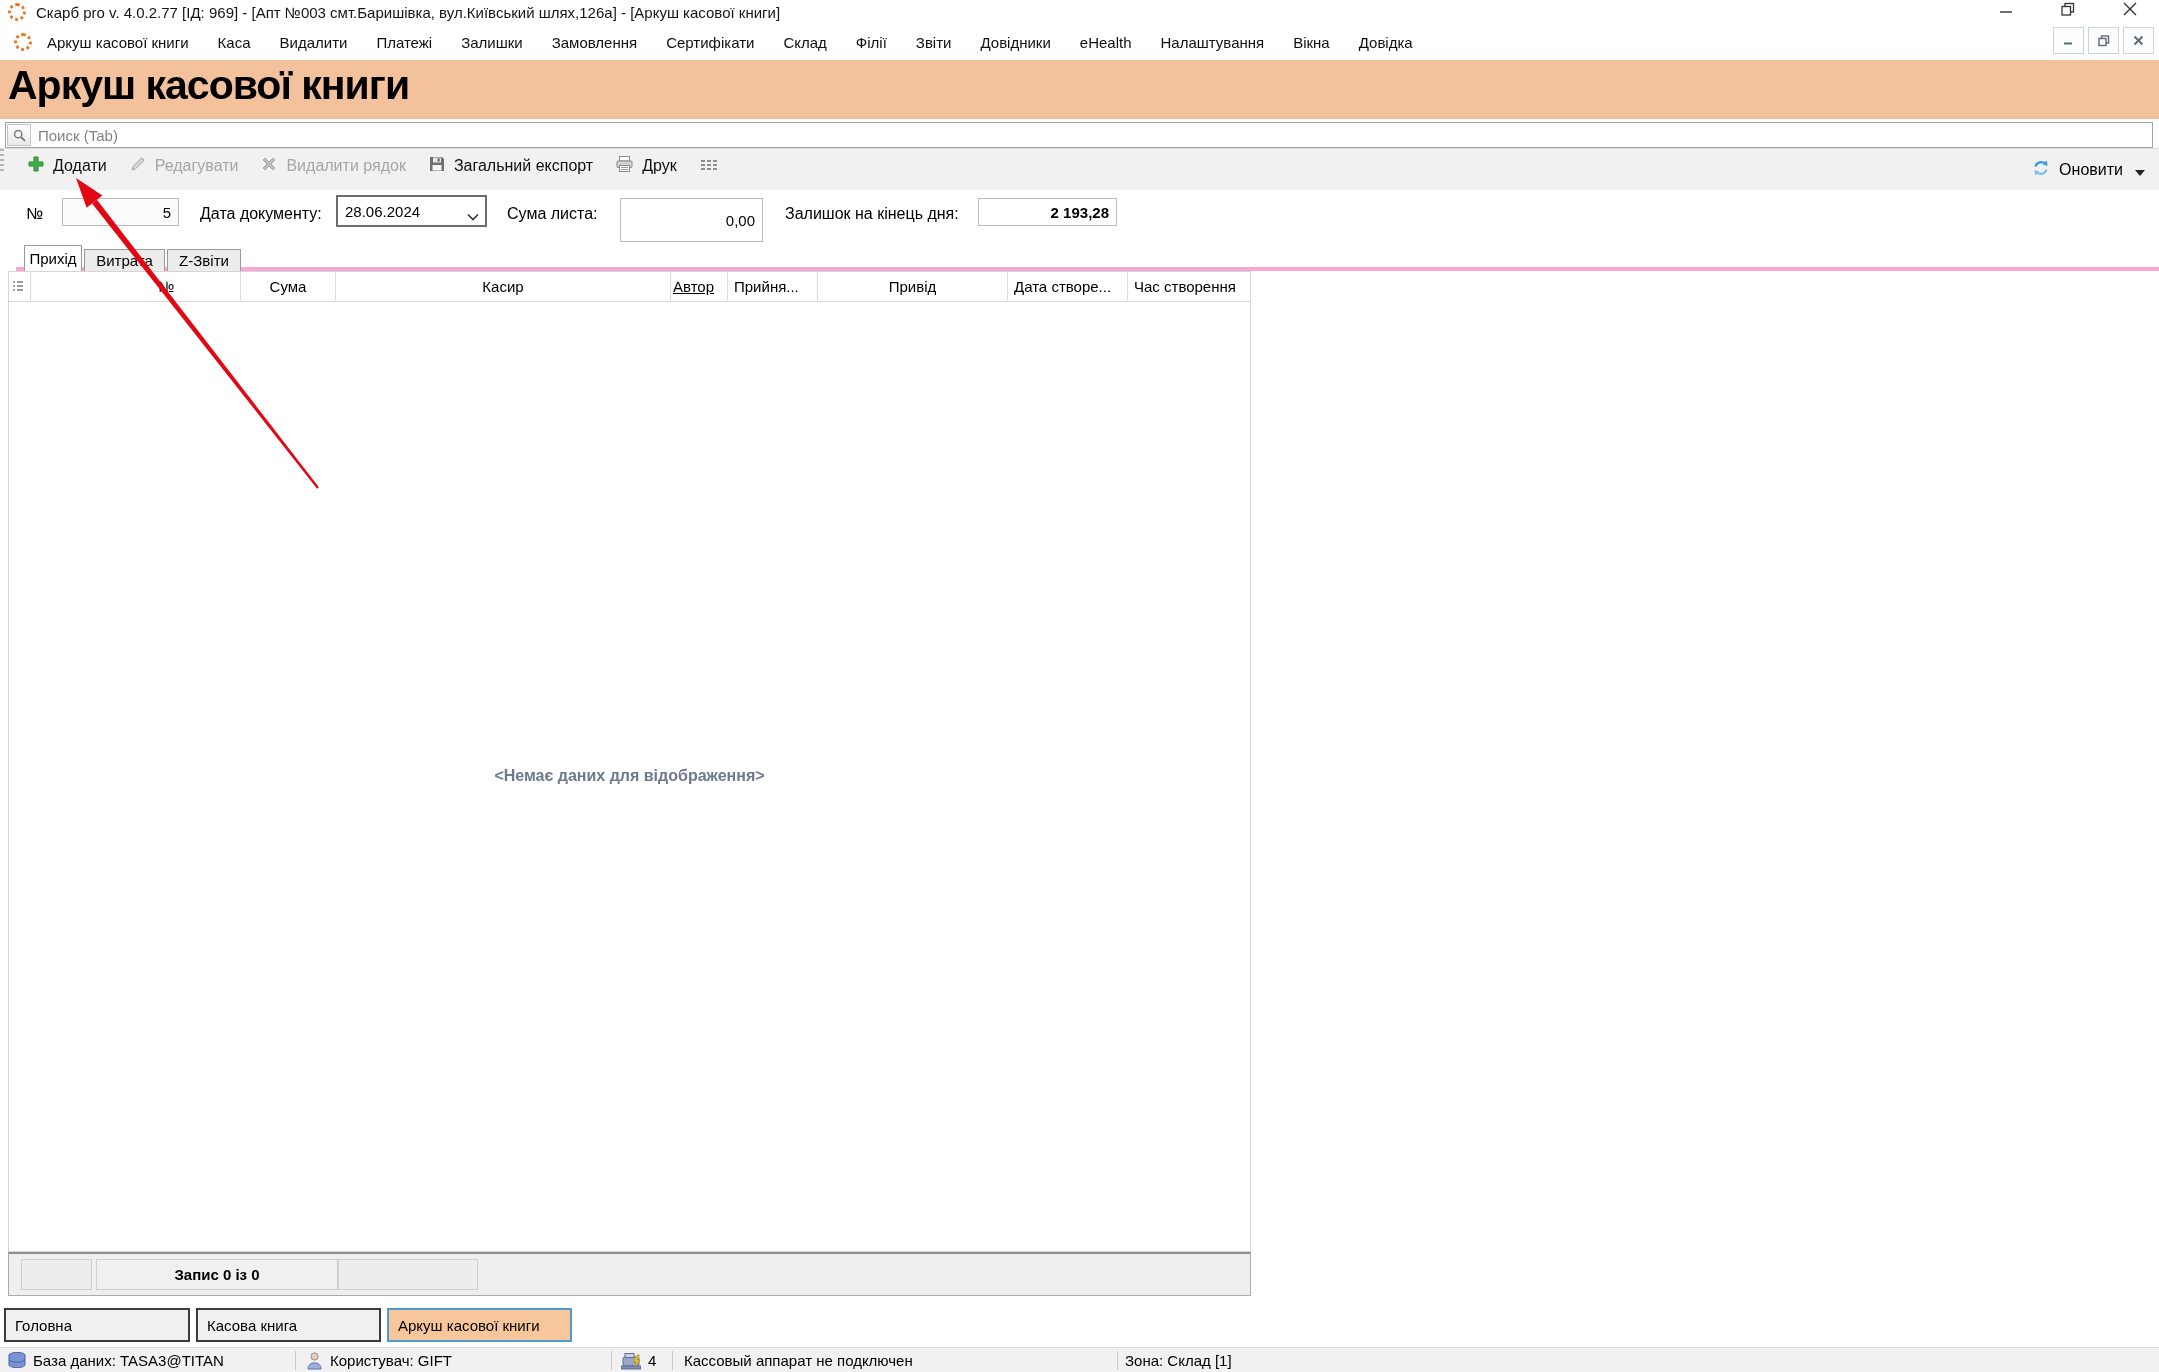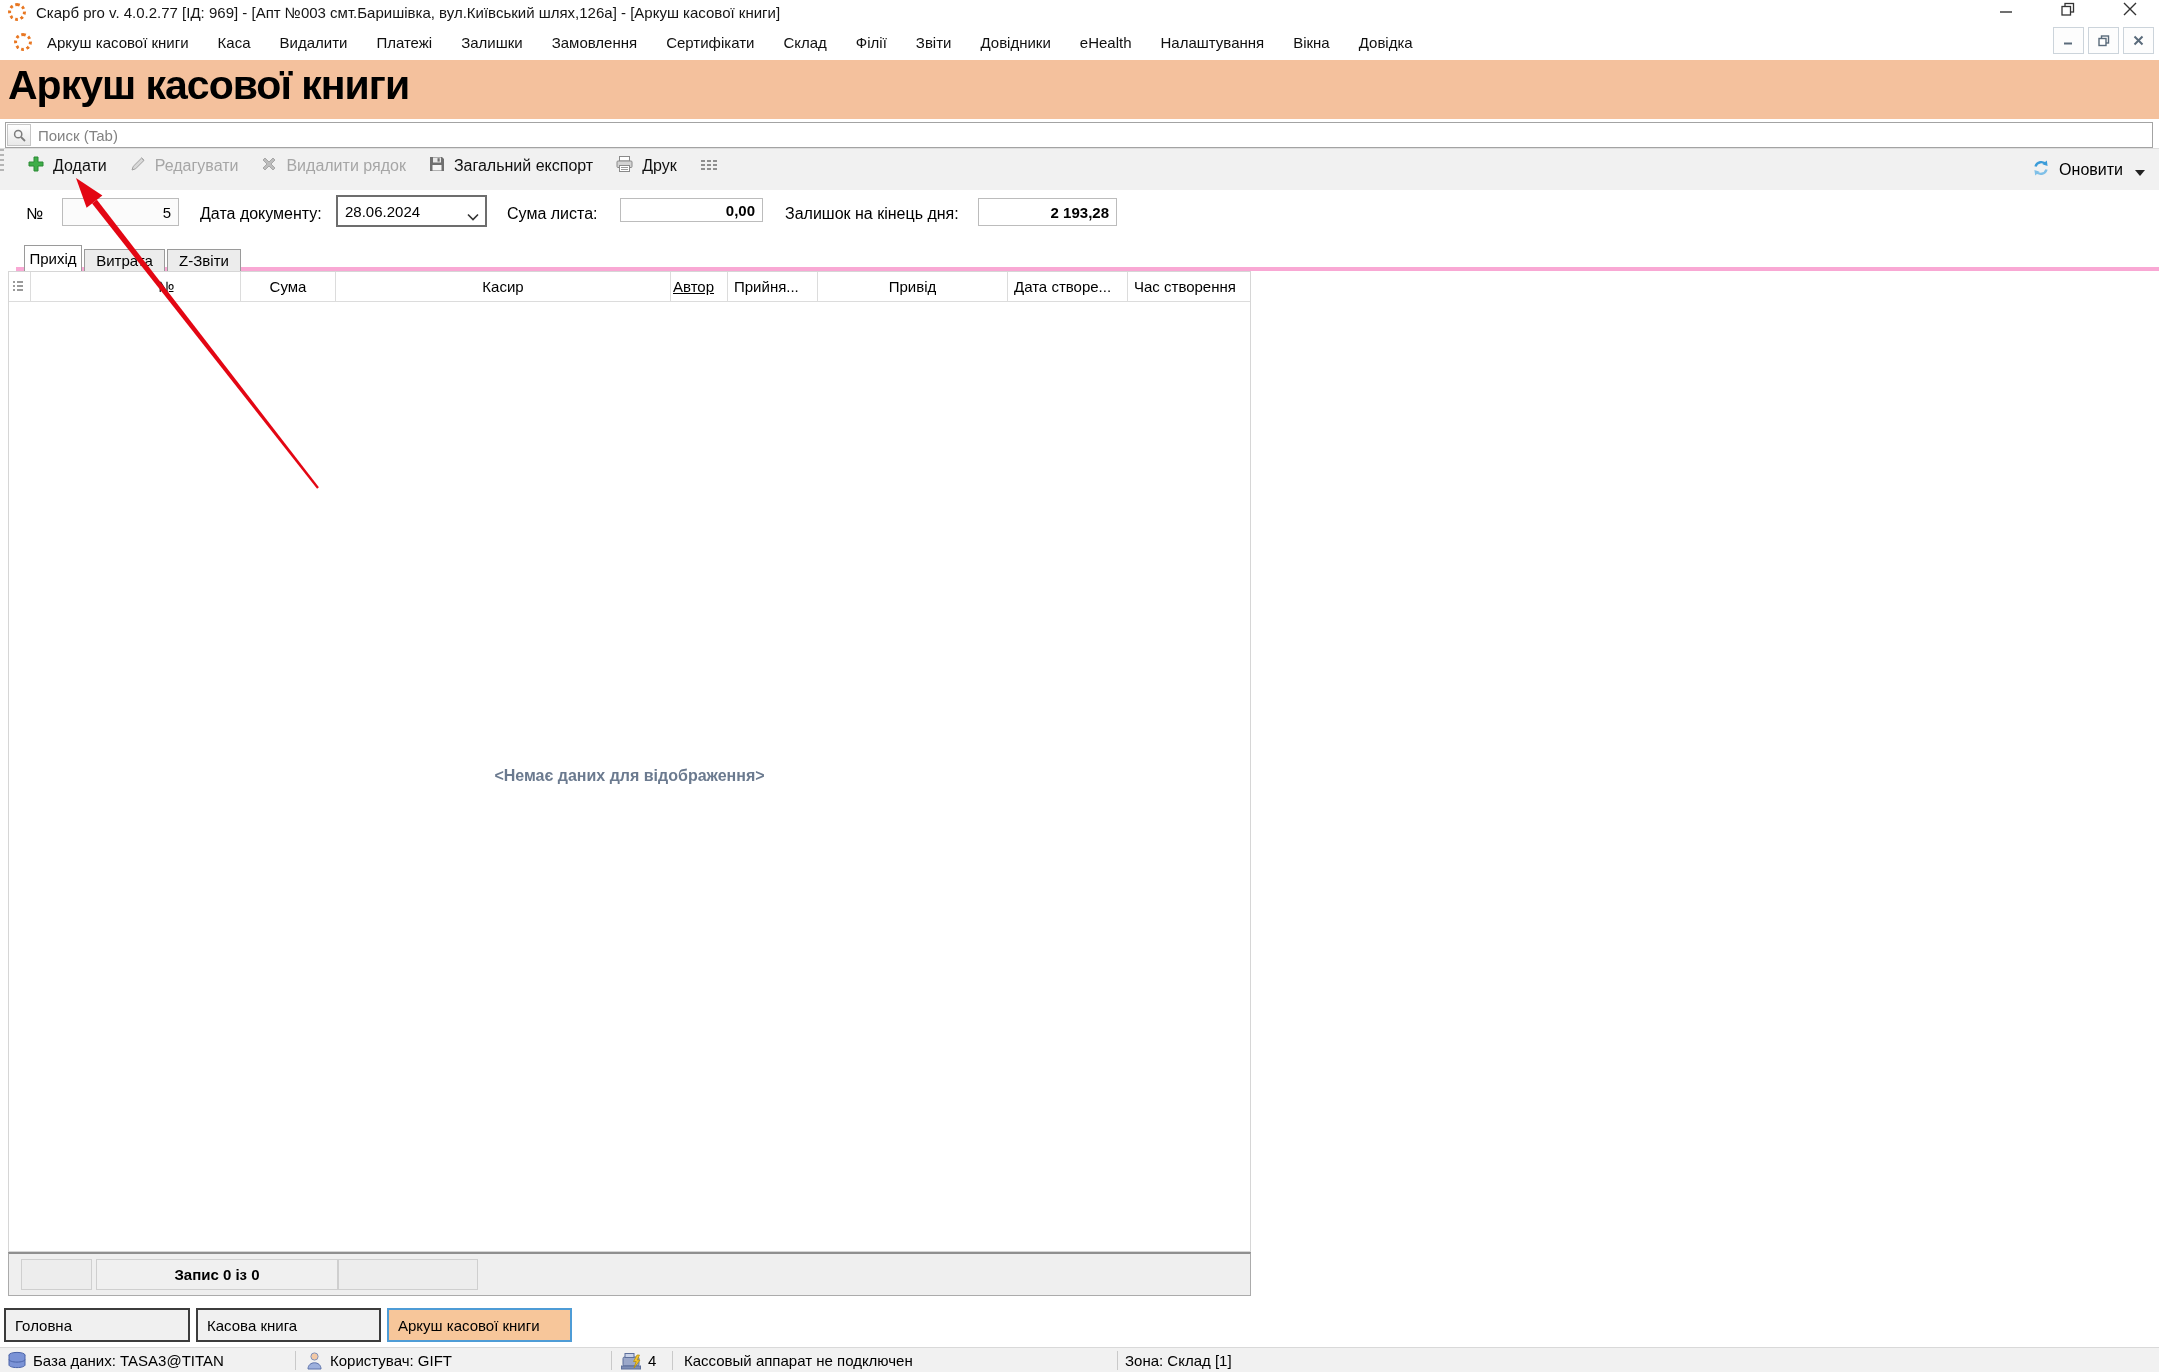--- a/index.html
+++ b/index.html
@@ -39,21 +39,21 @@
   .tb-right{position:absolute;right:14px;top:0;height:42px;display:flex;align-items:center;gap:8px;font-size:16px;}
   .caret{width:0;height:0;border-left:5px solid transparent;border-right:5px solid transparent;border-top:6px solid #222;margin-left:4px;margin-top:6px;}
 
   
   .formrow{position:absolute;top:190px;left:0;right:0;height:52px;background:#fff;font-size:16px;}
   .formrow .lbl{position:absolute;top:15px;white-space:nowrap;}
   .fld{position:absolute;box-sizing:border-box;display:flex;align-items:center;font-size:15px;}
   .fld.num{left:62px;top:8px;width:117px;height:28px;border:1px solid #bcbcbc;background:#fbfbfb;justify-content:flex-end;padding-right:7px;}
   .fld.combo{left:336px;top:5px;width:151px;height:32px;border:2px solid #6d6d6d;background:#fff;padding-left:7px;}
   .combo-chevron{position:absolute;right:6px;top:10px;}
-  .fld.sum{left:620px;top:8px;width:143px;height:24px;border:1px solid #bcbcbc;background:#fff;justify-content:flex-end;padding-right:7px;font-weight:bold;}
+  .fld.sum{left:620px;top:8px;width:143px;height:44px;border:1px solid #bcbcbc;background:#fff;justify-content:flex-end;padding-right:7px;font-weight:normal;}
   .fld.balance{left:978px;top:8px;width:139px;height:28px;border:1px solid #bcbcbc;background:#fff;justify-content:flex-end;padding-right:7px;font-weight:bold;}
 
   
   .tabstrip{position:absolute;top:242px;left:16px;right:0;height:29px;background:#fff;border-bottom:4px solid #f9a8d4;box-sizing:border-box;}
   .tab{position:absolute;box-sizing:border-box;display:flex;align-items:center;justify-content:center;font-size:15px;border:1px solid #9a9a9a;border-bottom:none;}
   .tab.active{left:8px;top:3px;width:58px;height:26px;background:#fff;z-index:2;}
   .tab.t2{left:68px;top:7px;width:81px;height:22px;background:#ececec;}
   .tab.t3{left:151px;top:7px;width:74px;height:22px;background:#ececec;}
 
   

